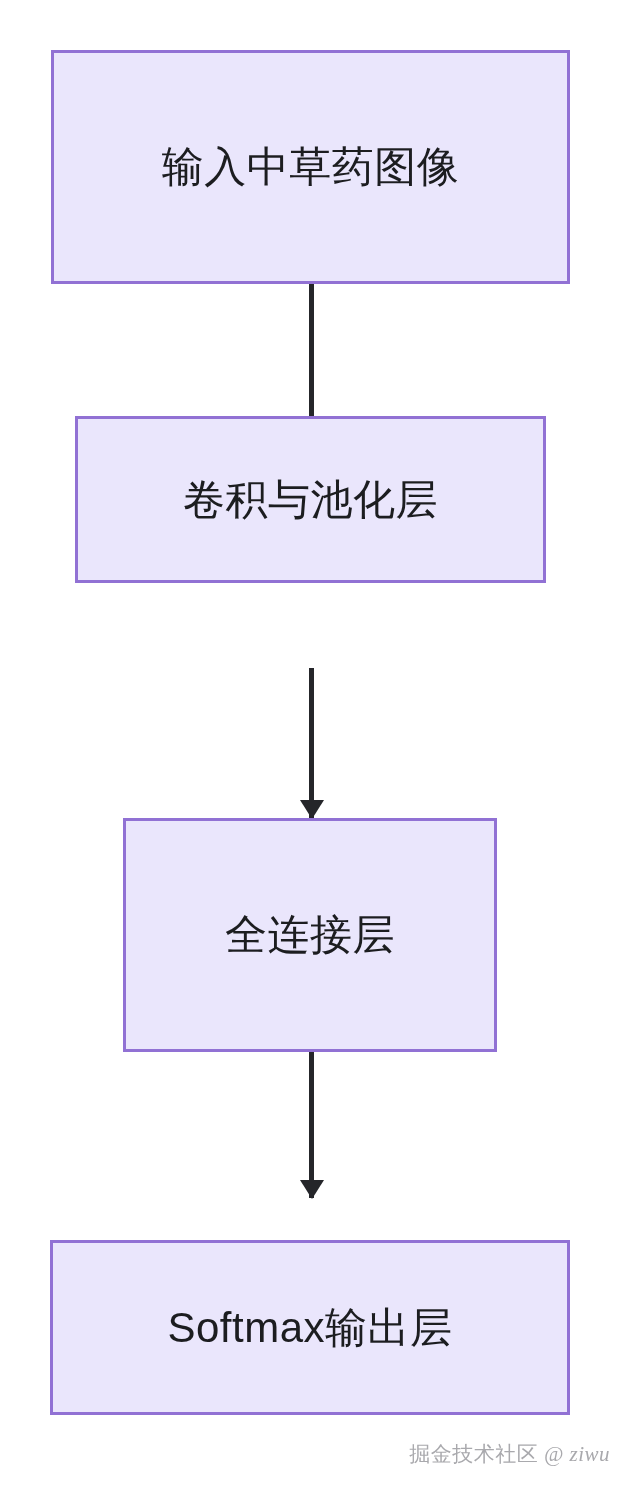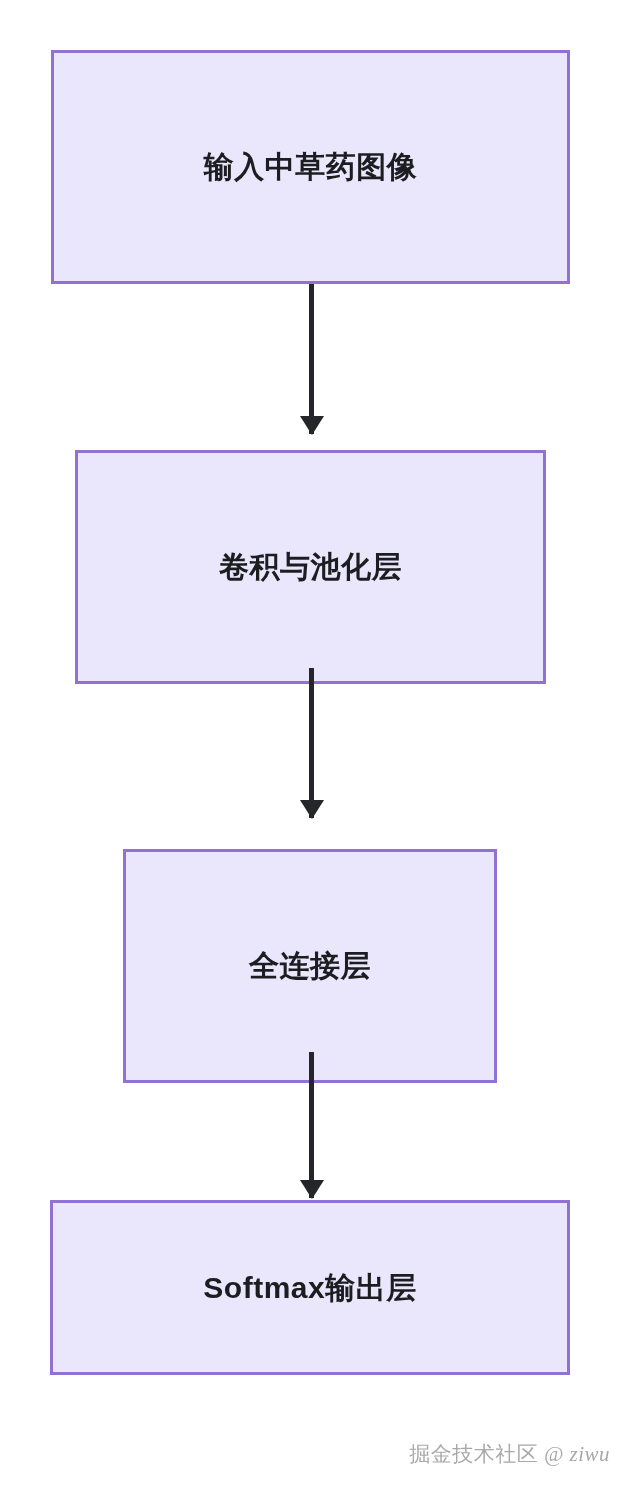--- a/index.html
+++ b/index.html
@@ -30,32 +30,32 @@
     border: 3px solid #9171d4;
     display: flex;
     flex-direction: column;
     align-items: center;
     justify-content: center;
     text-align: center;
     color: #1c1d20;
   }
   .node .line {
     display: block;
-    font-size: 30px;
+    font-size: 42px;
     line-height: 1.52;
     letter-spacing: 0.5px;
     white-space: nowrap;
-    font-weight: 700;
+    font-weight: 400;
   }
 
   
   #node-input      { left: 51px;  top: 50px;   width: 519px; height: 234px; }
-  #node-conv       { left: 75px;  top: 450px;  width: 471px; height: 234px; gap: 8px; }
-  #node-fc         { left: 123px; top: 818px;  width: 374px; height: 234px; margin-top: 31px; }
-  #node-softmax    { left: 50px;  top: 1200px; width: 520px; height: 175px; }
+  #node-conv       { left: 75px;  top: 416px;  width: 471px; height: 167px; gap: 8px; }
+  #node-fc         { left: 123px; top: 818px;  width: 374px; height: 234px; }
+  #node-softmax    { left: 50px;  top: 1240px; width: 520px; height: 175px; }
 
   
   .connector {
     position: absolute;
     left: 309px;
     width: 5px;
     background: #25262a;
   }
   .connector .arrowhead {
     position: absolute;

